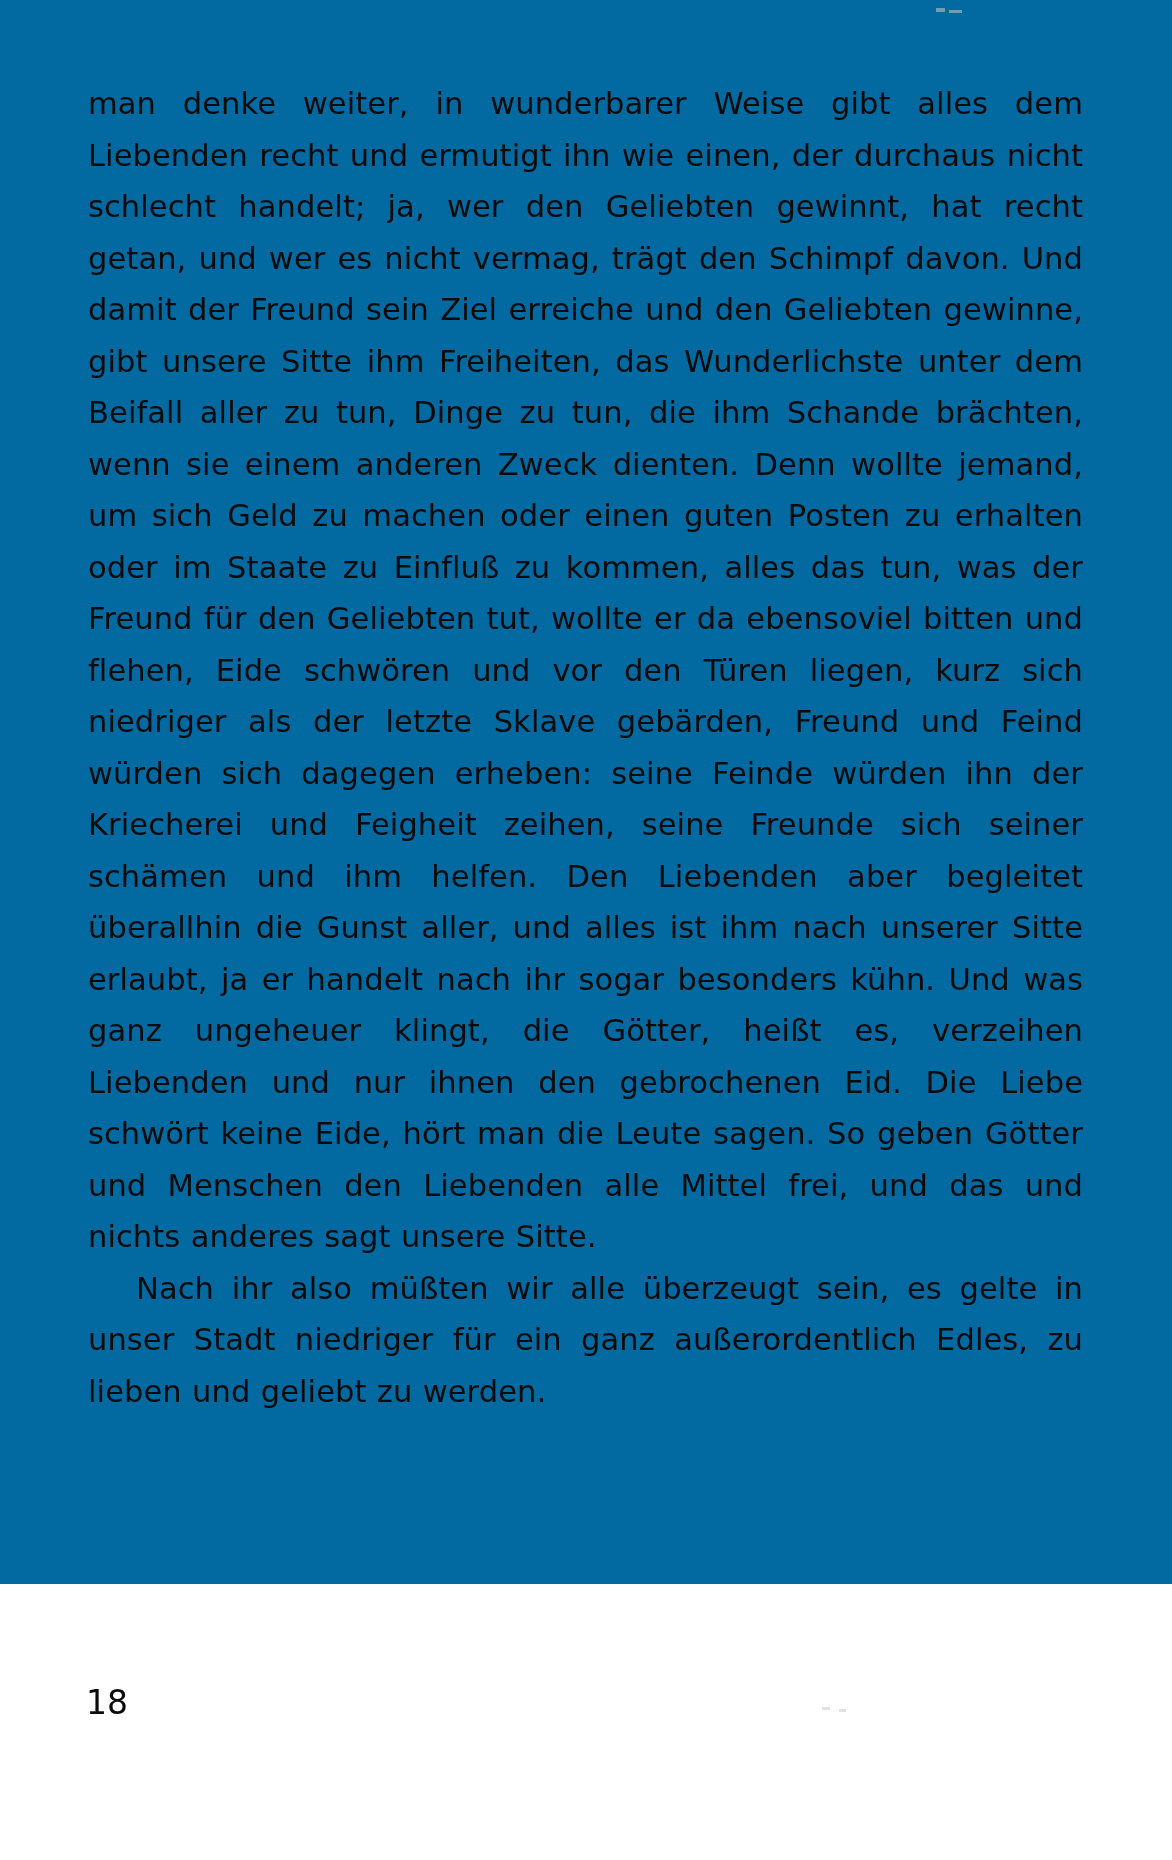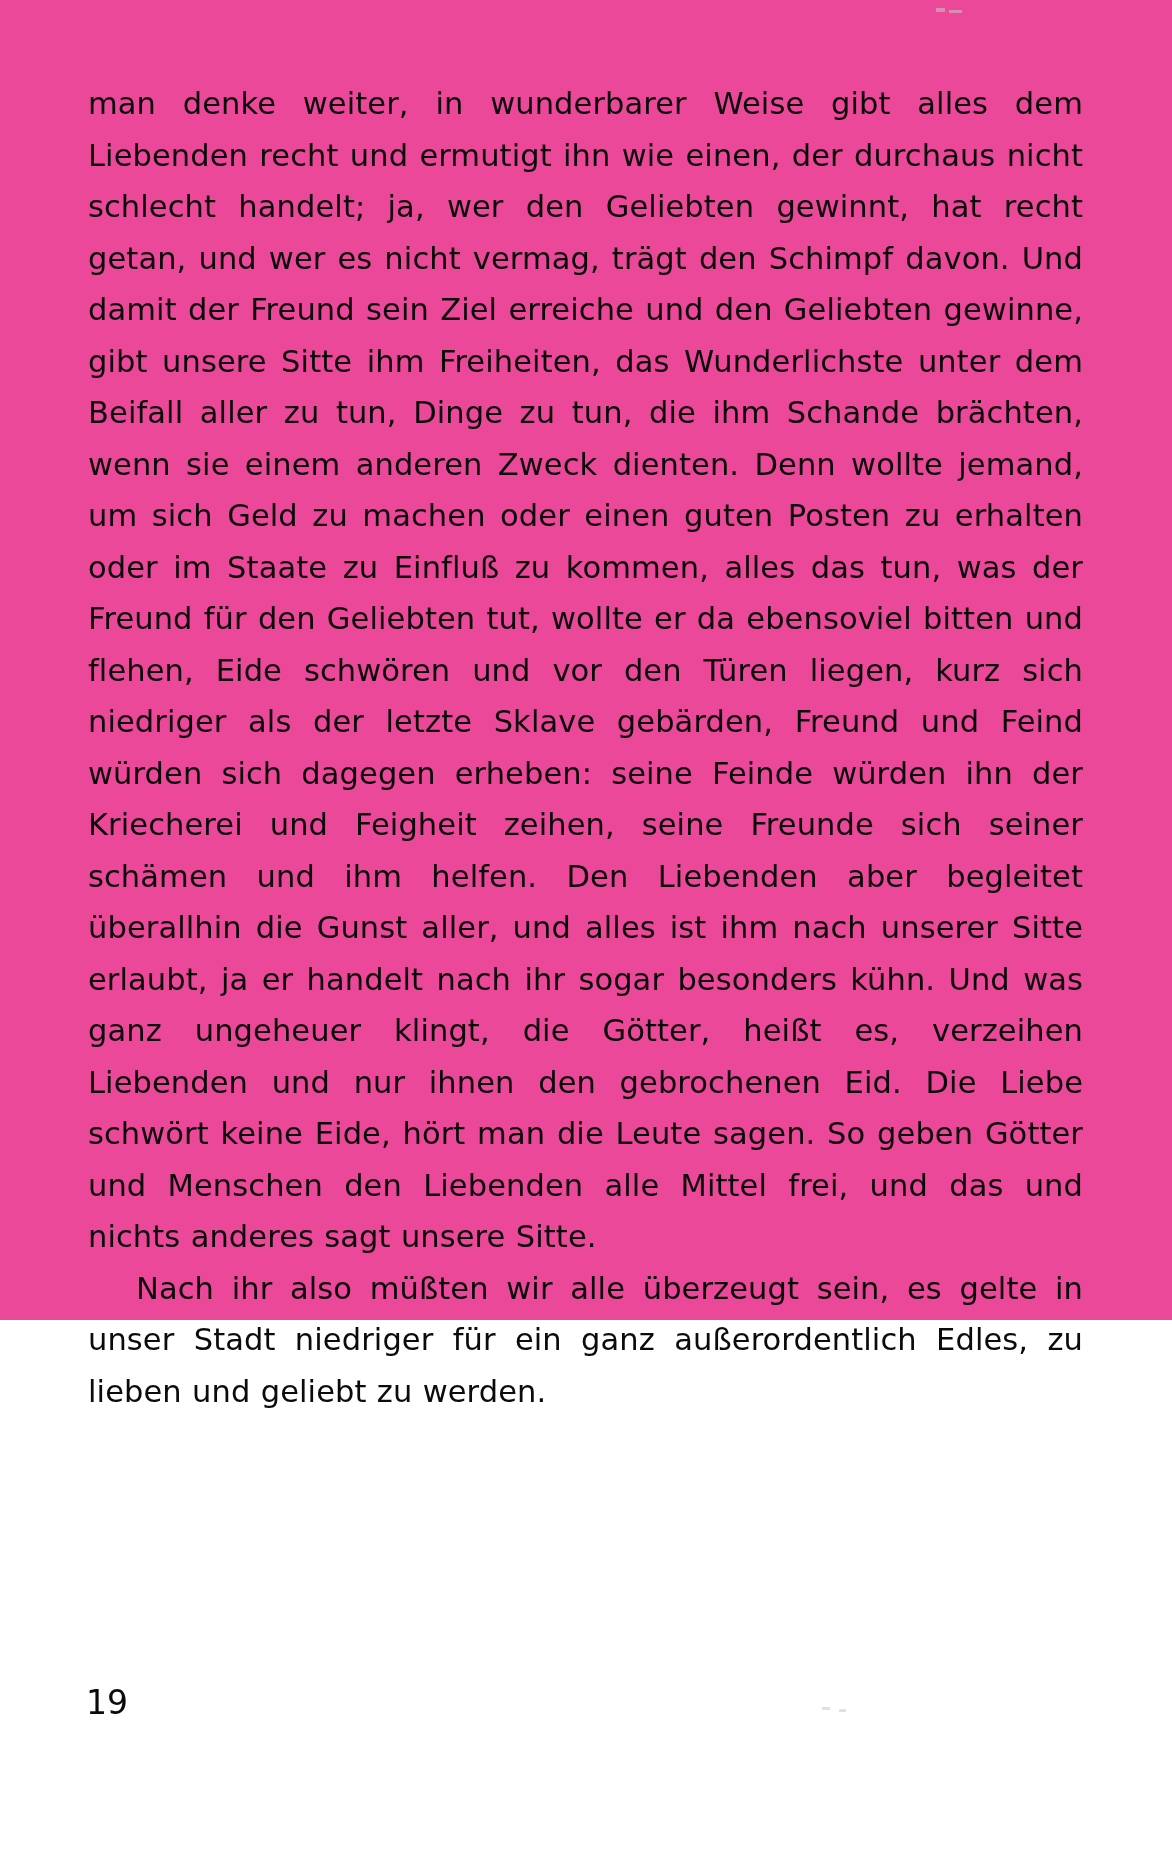--- a/index.html
+++ b/index.html
@@ -13,22 +13,22 @@
     position: relative;
     font-family: "DejaVu Sans", sans-serif;
     color: #0b0b0b;
     overflow: hidden;
   }
   .page {
     position: absolute;
     left: 0;
     top: 0;
     width: 1172px;
-    height: 1320px;
-    background: #ec4899;
+    height: 1584px;
+    background: #0369a1;
   }
   .text-block {
     position: absolute;
     left: 88px;
     top: 78px;
     width: 995px;
   }
   .para {
     margin: 0;
     font-size: 30.5px;
@@ -73,15 +73,15 @@
   <div class="speck s1"></div>
   <div class="speck s2"></div>
   <div class="speck s3"></div>
   <div class="speck s4"></div>
 
   <div class="text-block">
     <p class="para first">man denke weiter, in wunderbarer Weise gibt alles dem Liebenden recht und ermutigt ihn wie einen, der durchaus nicht schlecht handelt; ja, wer den Geliebten gewinnt, hat recht getan, und wer es nicht vermag, trägt den Schimpf davon. Und damit der Freund sein Ziel erreiche und den Geliebten gewinne, gibt unsere Sitte ihm Freiheiten, das Wunderlichste unter dem Beifall aller zu tun, Dinge zu tun, die ihm Schande brächten, wenn sie einem anderen Zweck dienten. Denn wollte jemand, um sich Geld zu machen oder einen guten Posten zu erhalten oder im Staate zu Einfluß zu kommen, alles das tun, was der Freund für den Geliebten tut, wollte er da ebensoviel bitten und flehen, Eide schwören und vor den Türen liegen, kurz sich niedriger als der letzte Sklave gebärden, Freund und Feind würden sich dagegen erheben: seine Feinde würden ihn der Kriecherei und Feigheit zeihen, seine Freunde sich seiner schämen und ihm helfen. Den Liebenden aber begleitet überallhin die Gunst aller, und alles ist ihm nach unserer Sitte erlaubt, ja er handelt nach ihr sogar besonders kühn. Und was ganz ungeheuer klingt, die Götter, heißt es, verzeihen Liebenden und nur ihnen den gebrochenen Eid. Die Liebe schwört keine Eide, hört man die Leute sagen. So geben Götter und Menschen den Liebenden alle Mittel frei, und das und nichts anderes sagt unsere Sitte.</p>
     <p class="para indent">Nach ihr also müßten wir alle überzeugt sein, es gelte in unser Stadt niedriger für ein ganz außerordentlich Edles, zu lieben und geliebt zu werden.</p>
   </div>
 
-  <div class="page-number">19</div>
+  <div class="page-number">18</div>
 
 </div>
 
 </body></html>

